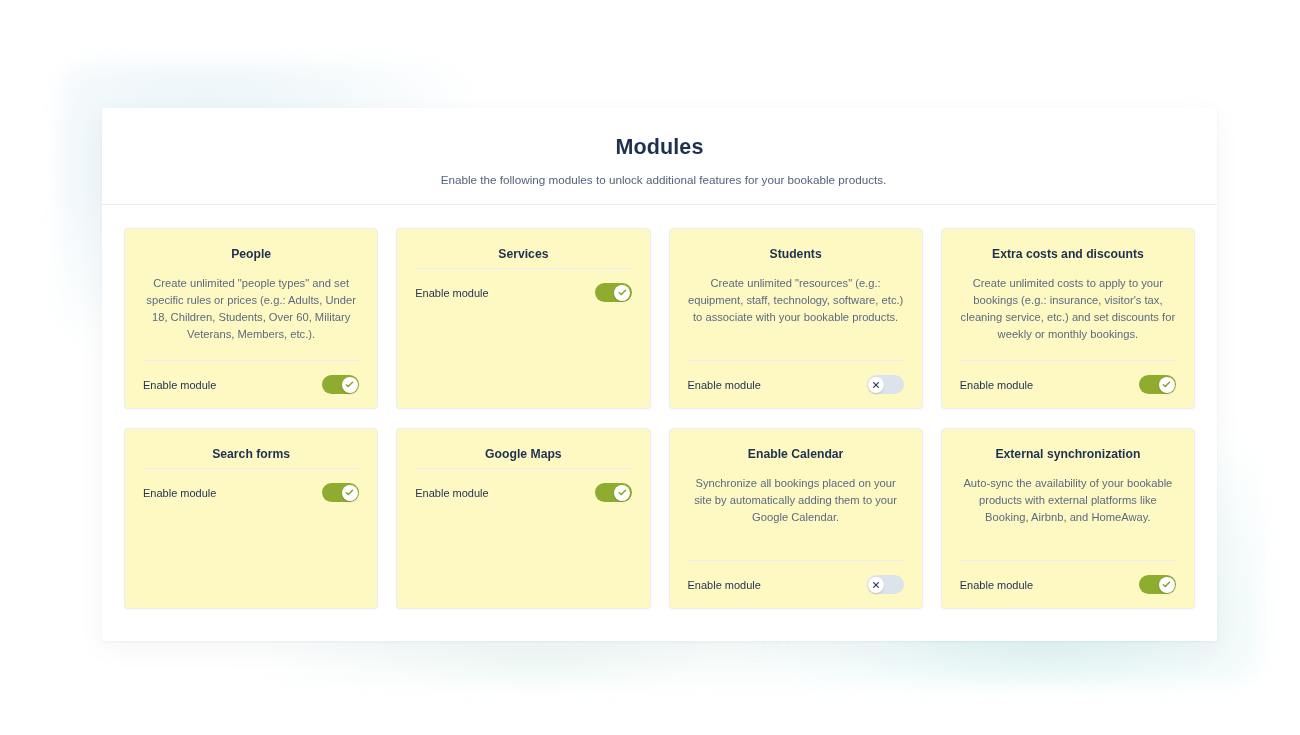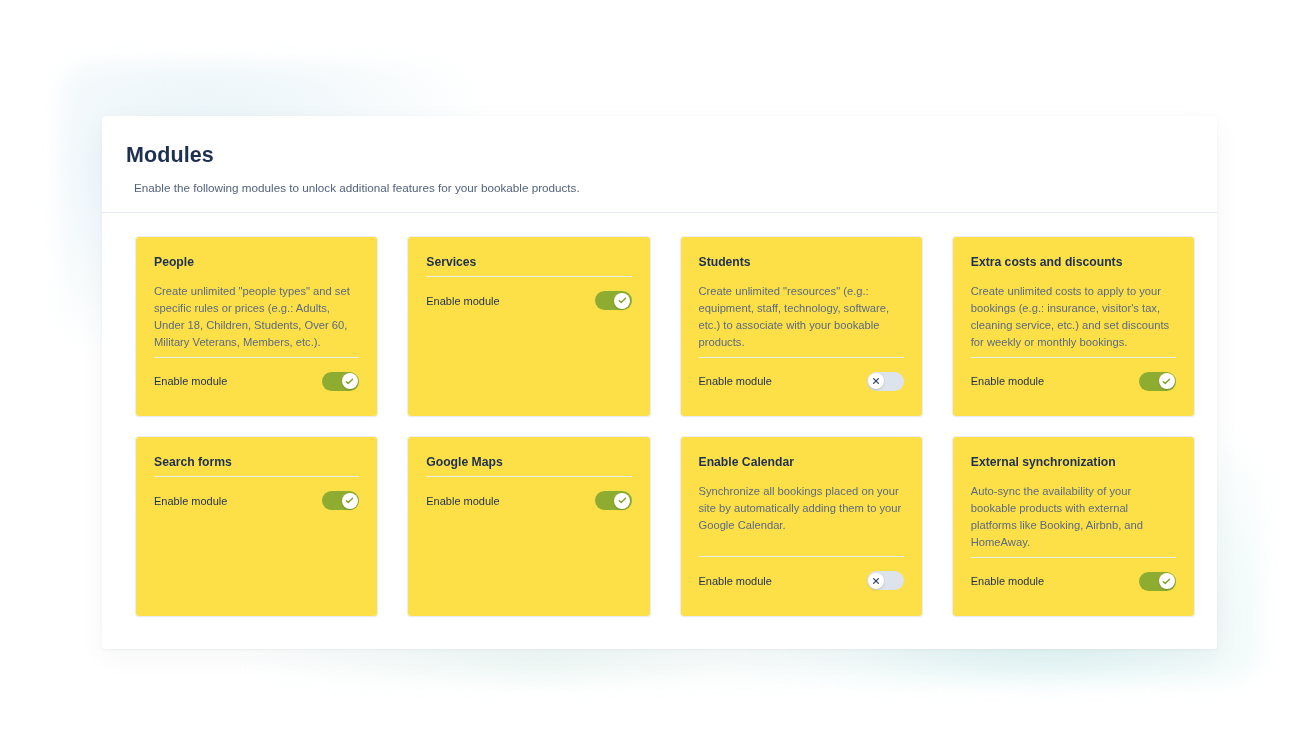--- a/index.html
+++ b/index.html
@@ -29,27 +29,28 @@
       radial-gradient(ellipse 420px 300px at 12% 16%, rgba(214,234,242,0.60) 0%, rgba(214,234,242,0) 70%),
       radial-gradient(ellipse 460px 320px at 82% 90%, rgba(205,236,236,0.62) 0%, rgba(205,236,236,0) 72%),
       radial-gradient(ellipse 400px 260px at 40% 98%, rgba(219,240,235,0.45) 0%, rgba(219,240,235,0) 75%);
     filter: blur(10px);
     pointer-events: none;
   }
 
   .panel {
     position: absolute;
     left: 102px;
-    top: 116px;
+    top: 108px;
     width: 1115px;
     height: 533px;
     background: #ffffff;
     border-radius: 3px;
     box-shadow: 0 1px 3px rgba(30,48,80,0.055),
                 0 8px 28px rgba(30,48,80,0.045);
+    text-align: center;
   }
 
   .panel-header {
     padding: 28px 24px 17px 24px;
     border-bottom: 1px solid #e7ebf4;
   }
 
   .page-title {
     font-size: 21.5px;
     font-weight: bold;
@@ -71,29 +72,28 @@
   }
 
   .cards-grid {
     display: grid;
     grid-template-columns: repeat(4, 1fr);
     column-gap: 18px;
     row-gap: 19px;
   }
 
   .module-card {
-    background: #fde047;
+    background: #fef9c3;
     border: 1px solid #eaedf4;
     border-radius: 4px;
     height: 181px;
-    padding: 18px 18px 12px 18px;
+    padding: 18px 18px 0 18px;
     display: flex;
     flex-direction: column;
     box-shadow: 0 1px 2px rgba(30,48,80,0.035);
-    margin-left: 11px;
   }
 
   .card-title {
     font-size: 12.2px;
     font-weight: bold;
     color: #1e3050;
     line-height: 1.2;
   }
 
   .card-desc {

